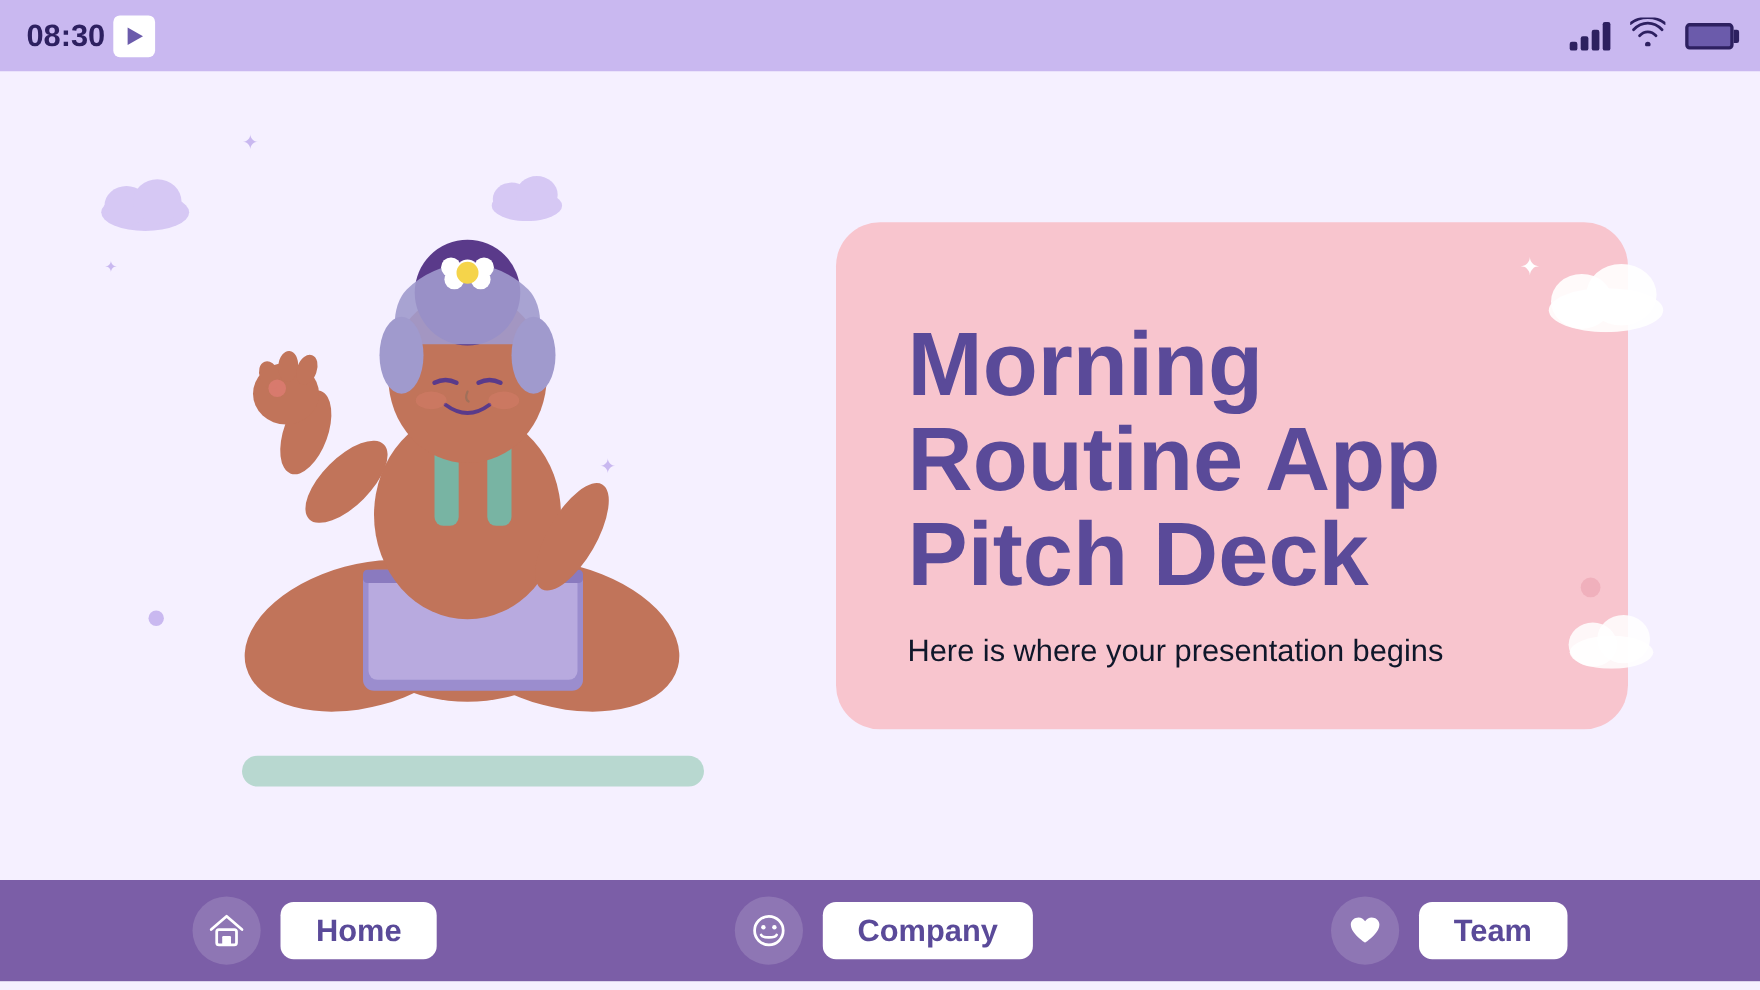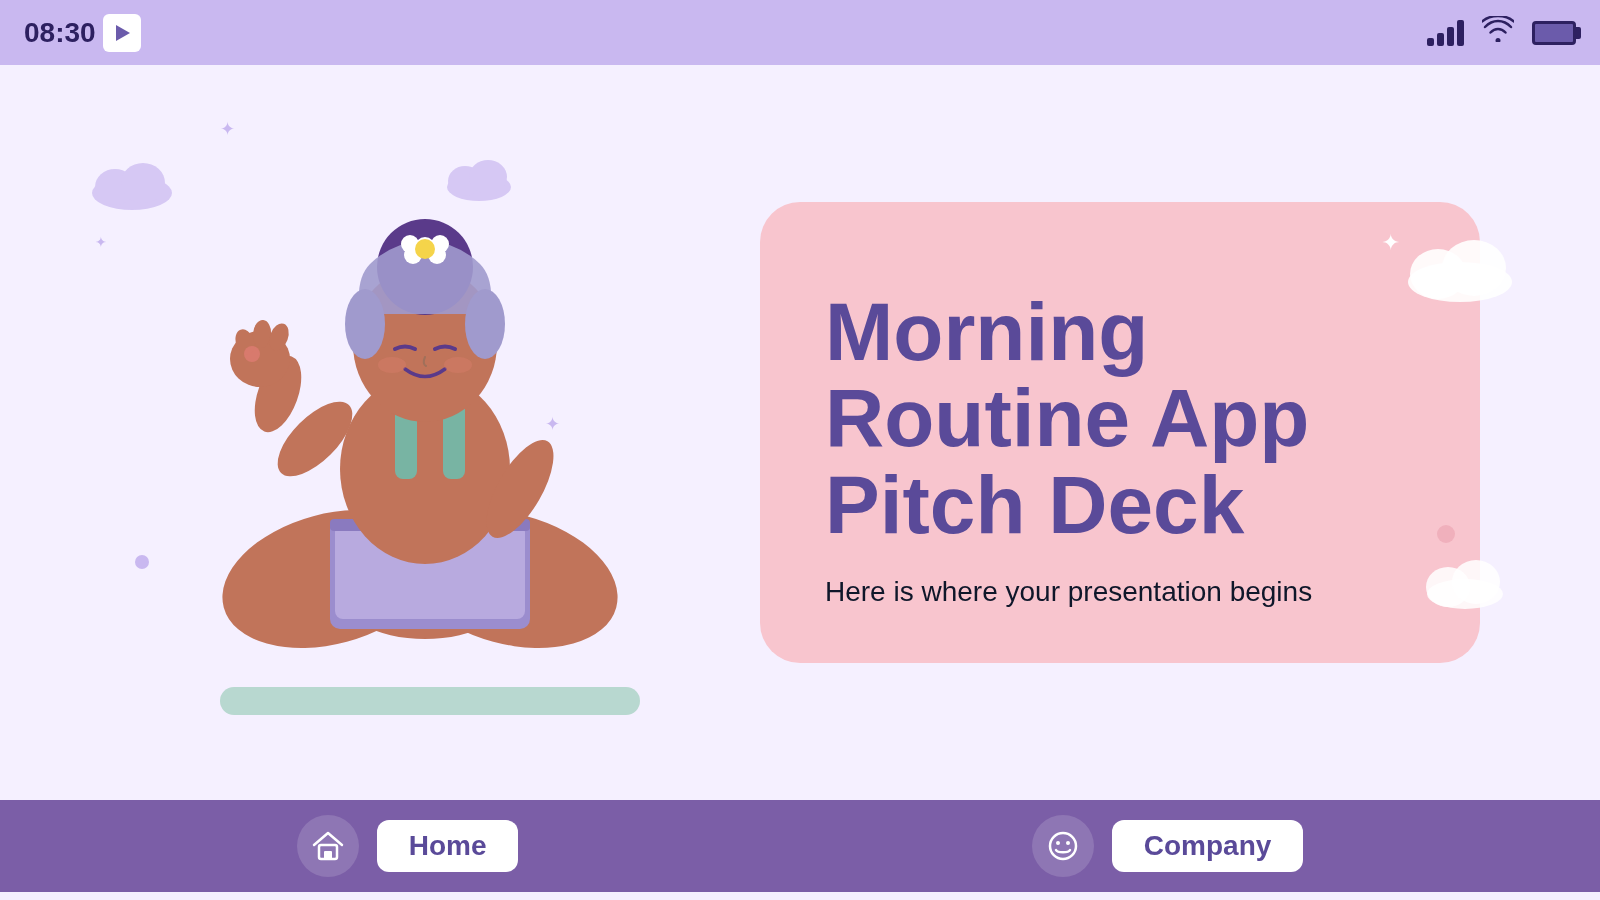--- a/index.html
+++ b/index.html
@@ -401,14 +401,22 @@
       <svg width="34" height="34" viewBox="0 0 34 34" fill="none">
         <circle cx="17" cy="17" r="13" stroke="white" stroke-width="2.5" fill="none"></circle>
         <circle cx="12" cy="14" r="2" fill="white"></circle>
         <circle cx="22" cy="14" r="2" fill="white"></circle>
         <path d="M10 21c1.5 3 12.5 3 14 0" stroke="white" stroke-width="2.5" stroke-linecap="round" fill="none"></path>
       </svg>
     </div>
     <div class="nav-label-btn">Company</div>
   </div>
 
+  <div class="nav-item">
+    <div class="nav-icon-circle">
+      <svg width="34" height="34" viewBox="0 0 34 34" fill="none">
+        <path d="M17 28C17 28 4 20 4 11.5C4 7.5 7.5 5 11 5C13.5 5 15.5 6.5 17 8.5C18.5 6.5 20.5 5 23 5C26.5 5 30 7.5 30 11.5C30 20 17 28 17 28Z" fill="white"></path>
+      </svg>
+    </div>
+    <div class="nav-label-btn">Team</div>
+  </div>
 
 </div>
 
 </body></html>

